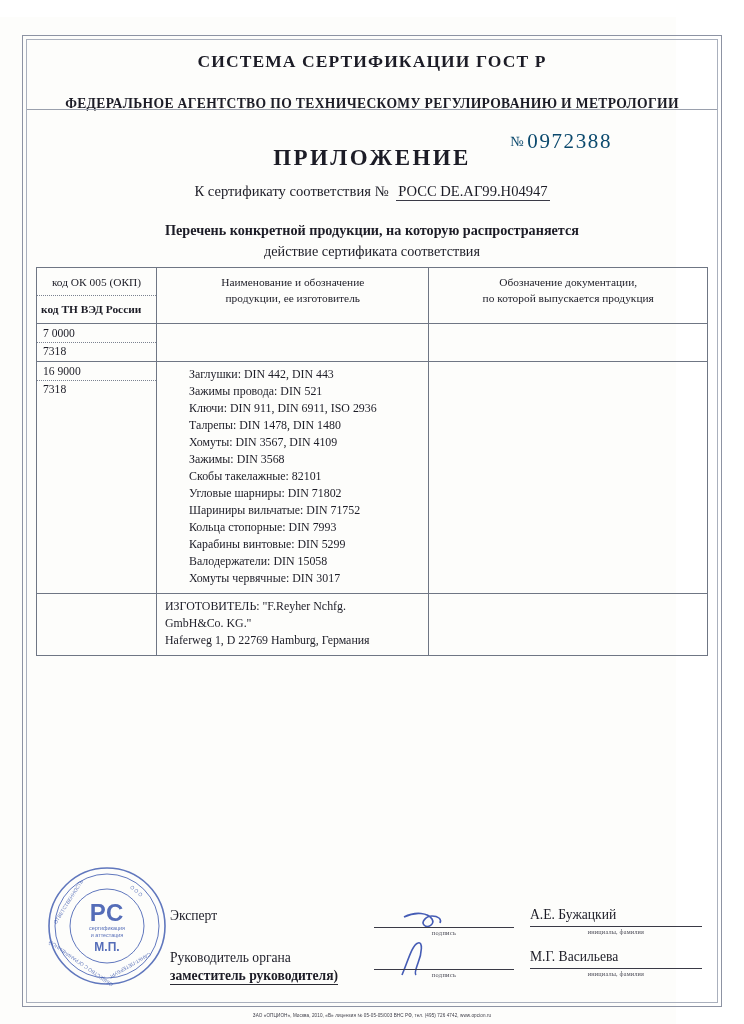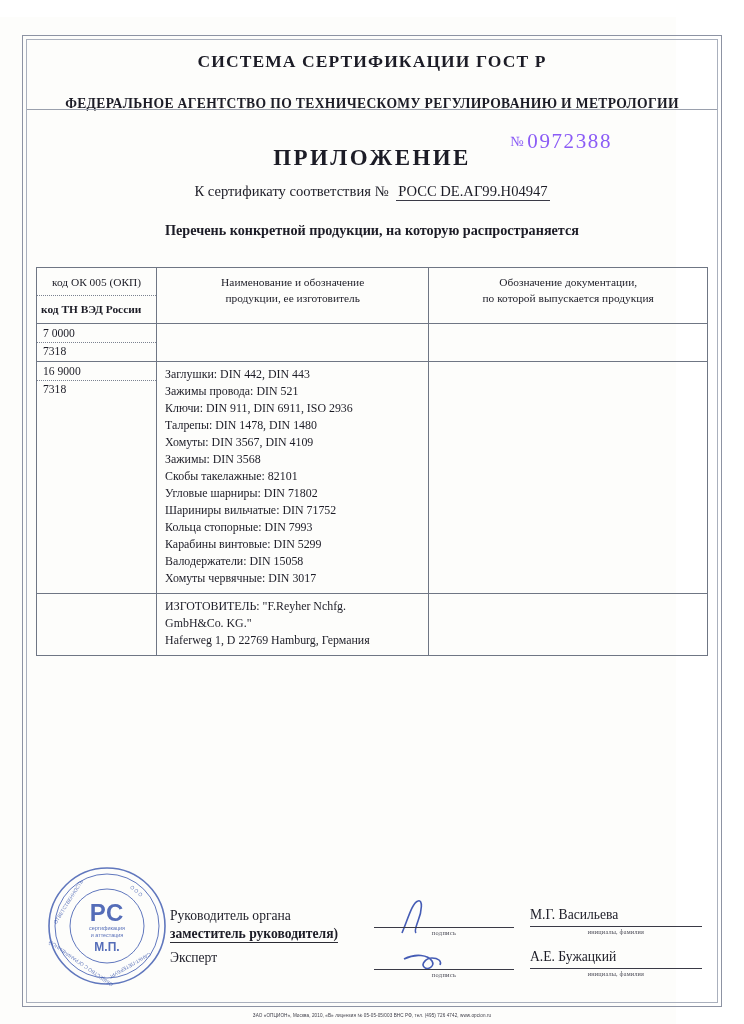--- a/index.html
+++ b/index.html
@@ -68,21 +68,21 @@
     top: 92px;
     width: 690px;
     border-top: 1px solid #9aa0ad;
   }
 
   
   .cert-no {
     position: absolute;
     right: 64px;
     top: 112px;
-    color: #8b5cf6;
+    color: #0c4a6e;
     font-size: 19px;
     letter-spacing: .5px;
     white-space: nowrap;
   }
   .cert-no .nsign {
     font-size: 14px;
     vertical-align: 2px;
     margin-right: 3px;
   }
   .cert-no .digits {
@@ -172,20 +172,21 @@
     border-bottom: 1px dotted #7b8290;
   }
   .code-bot {
     padding: 2px 6px 3px 6px;
     font-size: 11.6px;
   }
   .prod-list {
     padding: 4px 8px 6px 8px;
     line-height: 1.43;
     font-size: 11.9px;
+    margin-left: 24px;
   }
   .prod-list div { white-space: nowrap; }
   .mfr {
     padding: 4px 8px 6px 8px;
     line-height: 1.43;
     font-size: 11.9px;
   }
   .row-empty-1 td { height: 34px; }
   .blank-cell { }
 
@@ -309,20 +310,21 @@
 
   <div class="title">ПРИЛОЖЕНИЕ</div>
 
   <div class="subtitle">
     <span>К сертификату соответствия №</span>
     <span class="num-underline">РОСС DE.АГ99.Н04947</span>
   </div>
 
   <div class="purpose">
     <div>Перечень конкретной продукции,  на которую распространяется</div>
+    <div class="l2">действие сертификата соответствия</div>
   </div>
 
   <table class="tbl">
     <tbody>
         <tr>
       <td class="col1">
         <div class="head-c1-top">код ОК 005 (ОКП)</div>
         <div class="head-c1-bot">код ТН ВЭД России</div>
       </td>
       <td class="col2">
@@ -406,43 +408,43 @@
         <text transform="translate(63,63) rotate(150) translate(0,-44)" text-anchor="middle">САНКТ-ПЕТЕРБУРГ</text>
         <text transform="translate(63,63) rotate(215) translate(0,-44)" text-anchor="middle">ОБЩЕСТВО С ОГРАНИЧЕННОЙ</text>
       </g>
     </svg>
   </div>
 
   <div class="sig-block">
 
     <div class="sig-row">
       <div class="sig-role">
+        <div>Эксперт</div>
+      </div>
+      <svg class="scribble2" width="70" height="40" viewBox="0 0 70 40">
+        <path d="M6 14 C18 8 30 10 34 16 C37 21 30 26 26 22 C23 19 28 13 34 13 C40 13 44 16 42 20" fill="none" stroke="#2440a8" stroke-width="1.6" stroke-opacity="0.85"></path>
+      </svg>
+      <div class="sig-line"></div>
+      <div class="sig-caption">подпись</div>
+      <div class="sig-name">А.Е. Бужацкий</div>
+      <div class="sig-name-line"></div>
+      <div class="sig-name-caption">инициалы, фамилия</div>
+    </div>
+
+    <div class="sig-row">
+      <div class="sig-role">
         <div>Руководитель органа</div>
         <div class="r2">заместитель руководителя)</div>
       </div>
       <svg class="scribble" width="70" height="44" viewBox="0 0 70 44">
         <path d="M10 38 C16 24 20 8 26 6 C31 4 30 16 26 26 C24 32 22 36 24 38" fill="none" stroke="#2440a8" stroke-width="1.6" stroke-opacity="0.85"></path>
       </svg>
       <div class="sig-line"></div>
       <div class="sig-caption">подпись</div>
       <div class="sig-name">М.Г. Васильева</div>
       <div class="sig-name-line"></div>
       <div class="sig-name-caption">инициалы, фамилия</div>
     </div>
-
-    <div class="sig-row">
-      <div class="sig-role">
-        <div>Эксперт</div>
-      </div>
-      <svg class="scribble2" width="70" height="40" viewBox="0 0 70 40">
-        <path d="M6 14 C18 8 30 10 34 16 C37 21 30 26 26 22 C23 19 28 13 34 13 C40 13 44 16 42 20" fill="none" stroke="#2440a8" stroke-width="1.6" stroke-opacity="0.85"></path>
-      </svg>
-      <div class="sig-line"></div>
-      <div class="sig-caption">подпись</div>
-      <div class="sig-name">А.Е. Бужацкий</div>
-      <div class="sig-name-line"></div>
-      <div class="sig-name-caption">инициалы, фамилия</div>
-    </div>
   </div>
 
   <div class="footer">ЗАО «ОПЦИОН», Москва, 2010, «В»   лицензия № 05-05-05/003 ВНС РФ, тел. (495) 726 4742, www.opcion.ru</div>
 
 </div>
 
 </body></html>

